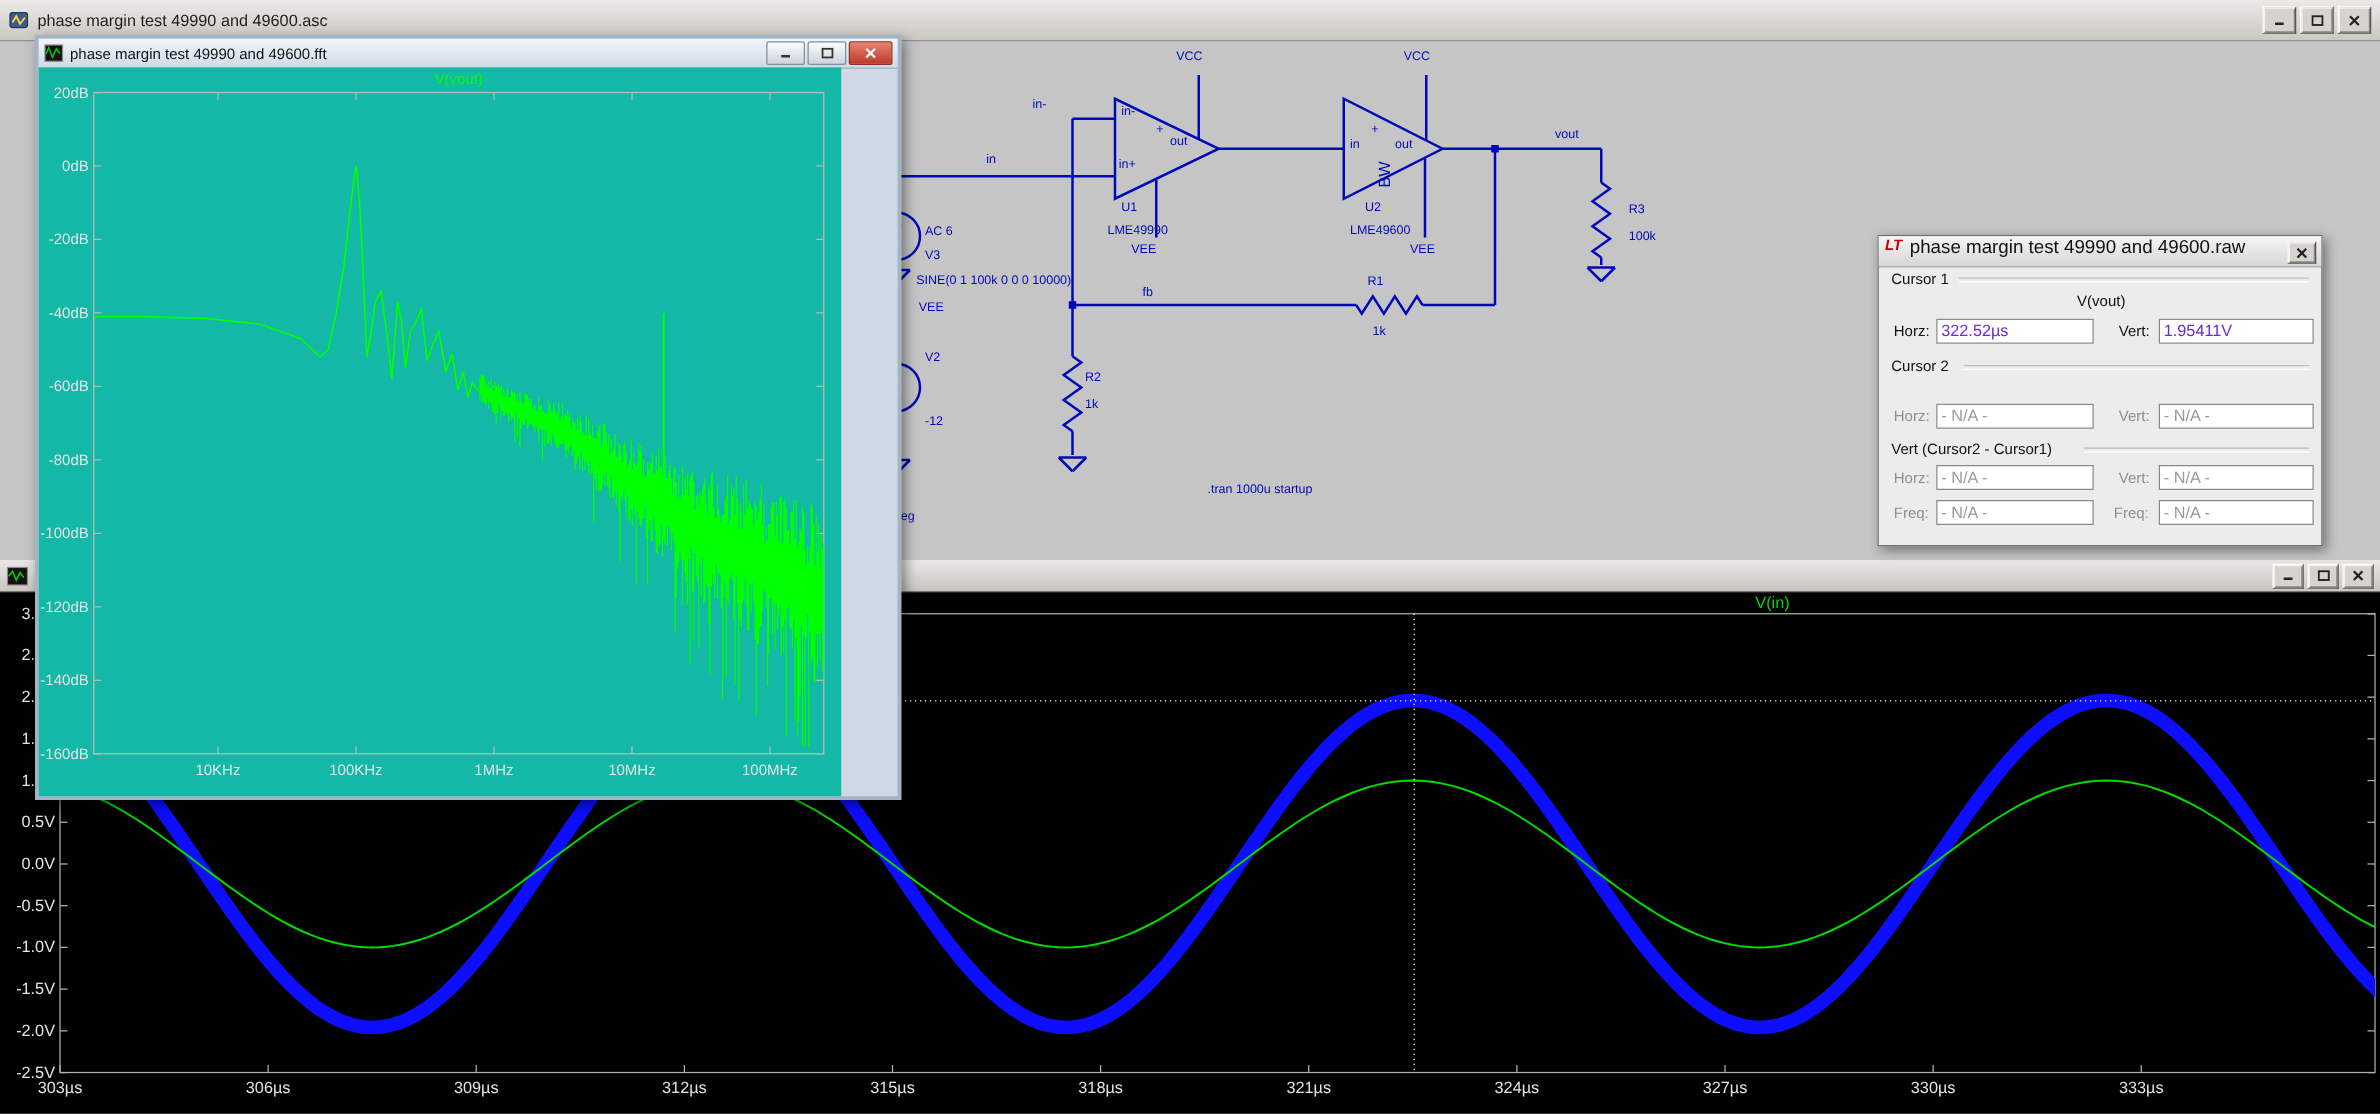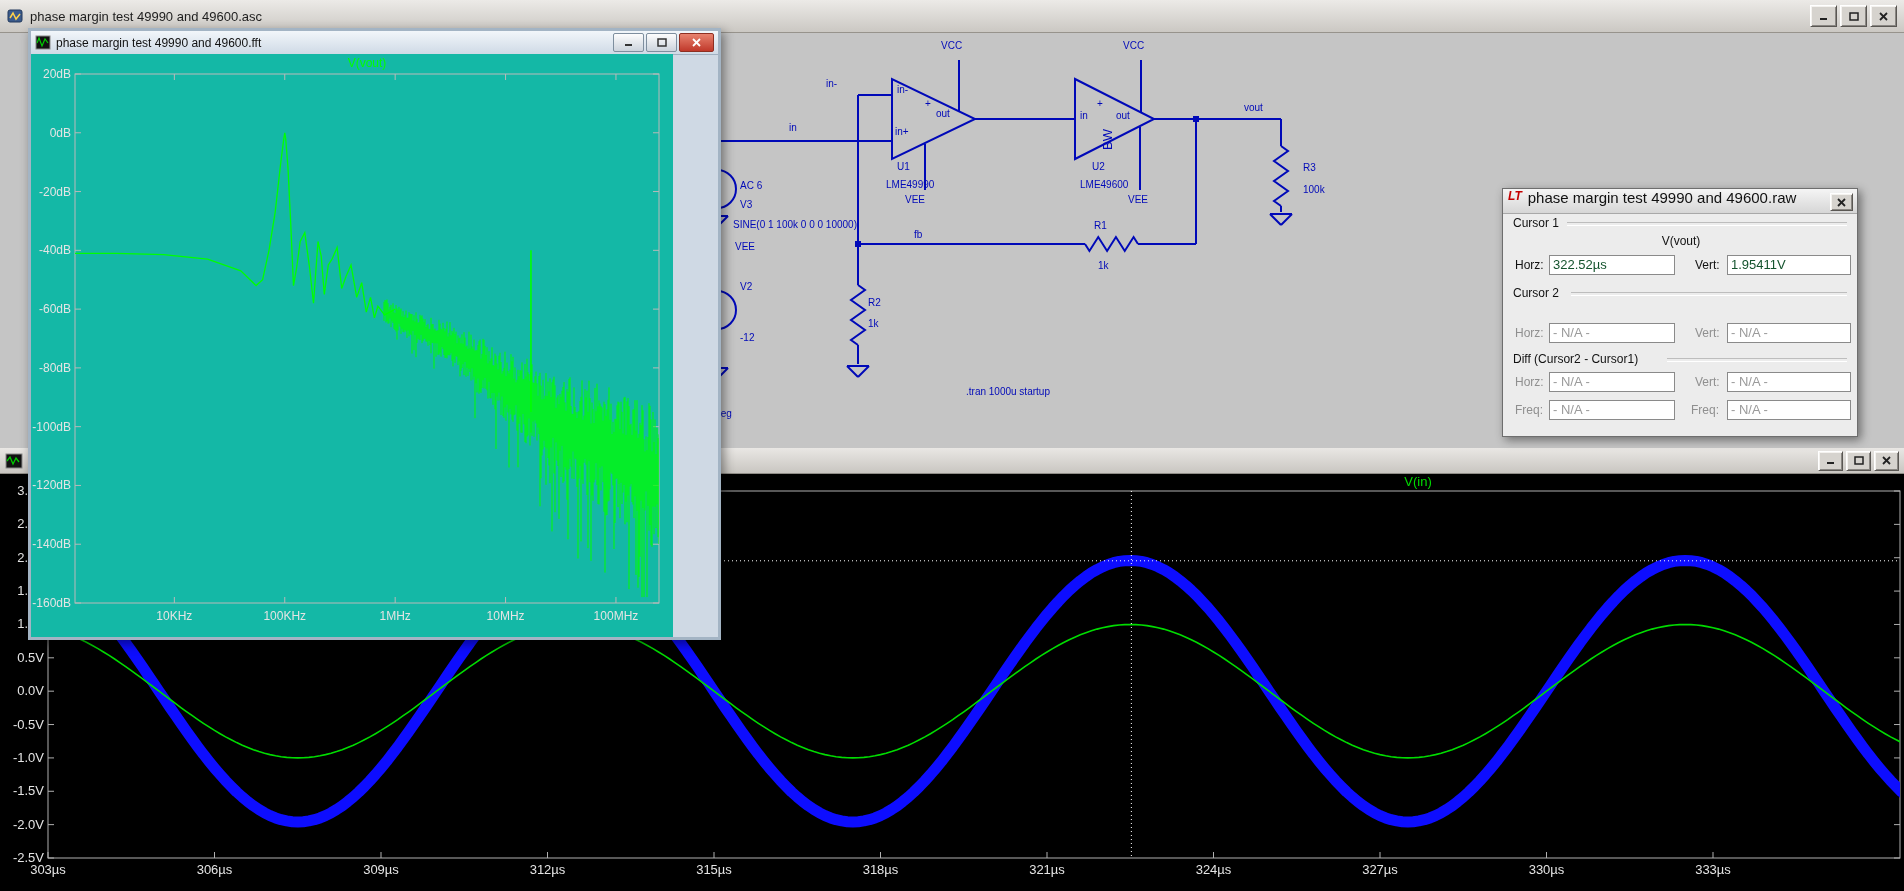--- a/index.html
+++ b/index.html
@@ -43,21 +43,21 @@
     background:#ececec;border:1px solid #6e6e6e;box-shadow:3px 3px 9px rgba(0,0,0,.45);z-index:40;}
   .dlg-title{position:absolute;left:0;top:0;right:0;height:24px;
     background:linear-gradient(#f5f5f5,#d6d6d6);border-bottom:1px solid #a8a8a8;
     display:flex;align-items:flex-start;padding:0 5px;}
   .lt-icon{color:#c40000;font-weight:bold;font-style:italic;font-size:12px;}
   .dlg-title-text{font-size:15px;color:#111;margin-left:6px;white-space:nowrap;}
   .dlg-close{position:absolute;right:4px;top:4px;width:21px;height:16px;}
   .dlg-label{position:absolute;font-size:12px;color:#111;white-space:nowrap;}
   .gray{color:#8f8f8f;}
   .fld{position:absolute;width:118px;height:18px;background:#fff;border:1px solid #8a8a8a;
-    font-size:13px;line-height:18px;padding:0 3px;color:#14532d;white-space:nowrap;overflow:hidden;}
+    font-size:13px;line-height:18px;padding:0 3px;color:#6d28d9;white-space:nowrap;overflow:hidden;}
   .fldna{color:#9a9a9a;}
   .groupline{position:absolute;height:2px;border-top:1px solid #bdbdbd;border-bottom:1px solid #ffffff;}
 </style>
 </head>
 <body>
 
 <div id="root">
 
   <div class="titlebar-main">
     <svg width="16" height="16">
@@ -381,21 +381,21 @@
     <span class="fld" style="left:224px;top:66px;width:116px;">1.95411V</span>
 
     <span class="dlg-label" style="left:10px;top:97px;">Cursor 2</span>
     <div class="groupline" style="left:68px;top:103px;width:276px;"></div>
 
     <span class="dlg-label gray" style="left:12px;top:137px;">Horz:</span>
     <span class="fld fldna" style="left:46px;top:134px;">- N/A -</span>
     <span class="dlg-label gray" style="left:192px;top:137px;">Vert:</span>
     <span class="fld fldna" style="left:224px;top:134px;width:116px;">- N/A -</span>
 
-    <span class="dlg-label" style="left:10px;top:163px;">Diff (Cursor2 - Cursor1)</span>
+    <span class="dlg-label" style="left:10px;top:163px;">Vert (Cursor2 - Cursor1)</span>
     <div class="groupline" style="left:164px;top:169px;width:180px;"></div>
 
     <span class="dlg-label gray" style="left:12px;top:186px;">Horz:</span>
     <span class="fld fldna" style="left:46px;top:183px;">- N/A -</span>
     <span class="dlg-label gray" style="left:192px;top:186px;">Vert:</span>
     <span class="fld fldna" style="left:224px;top:183px;width:116px;">- N/A -</span>
 
     <span class="dlg-label gray" style="left:12px;top:214px;">Freq:</span>
     <span class="fld fldna" style="left:46px;top:211px;">- N/A -</span>
     <span class="dlg-label gray" style="left:188px;top:214px;">Freq:</span>

